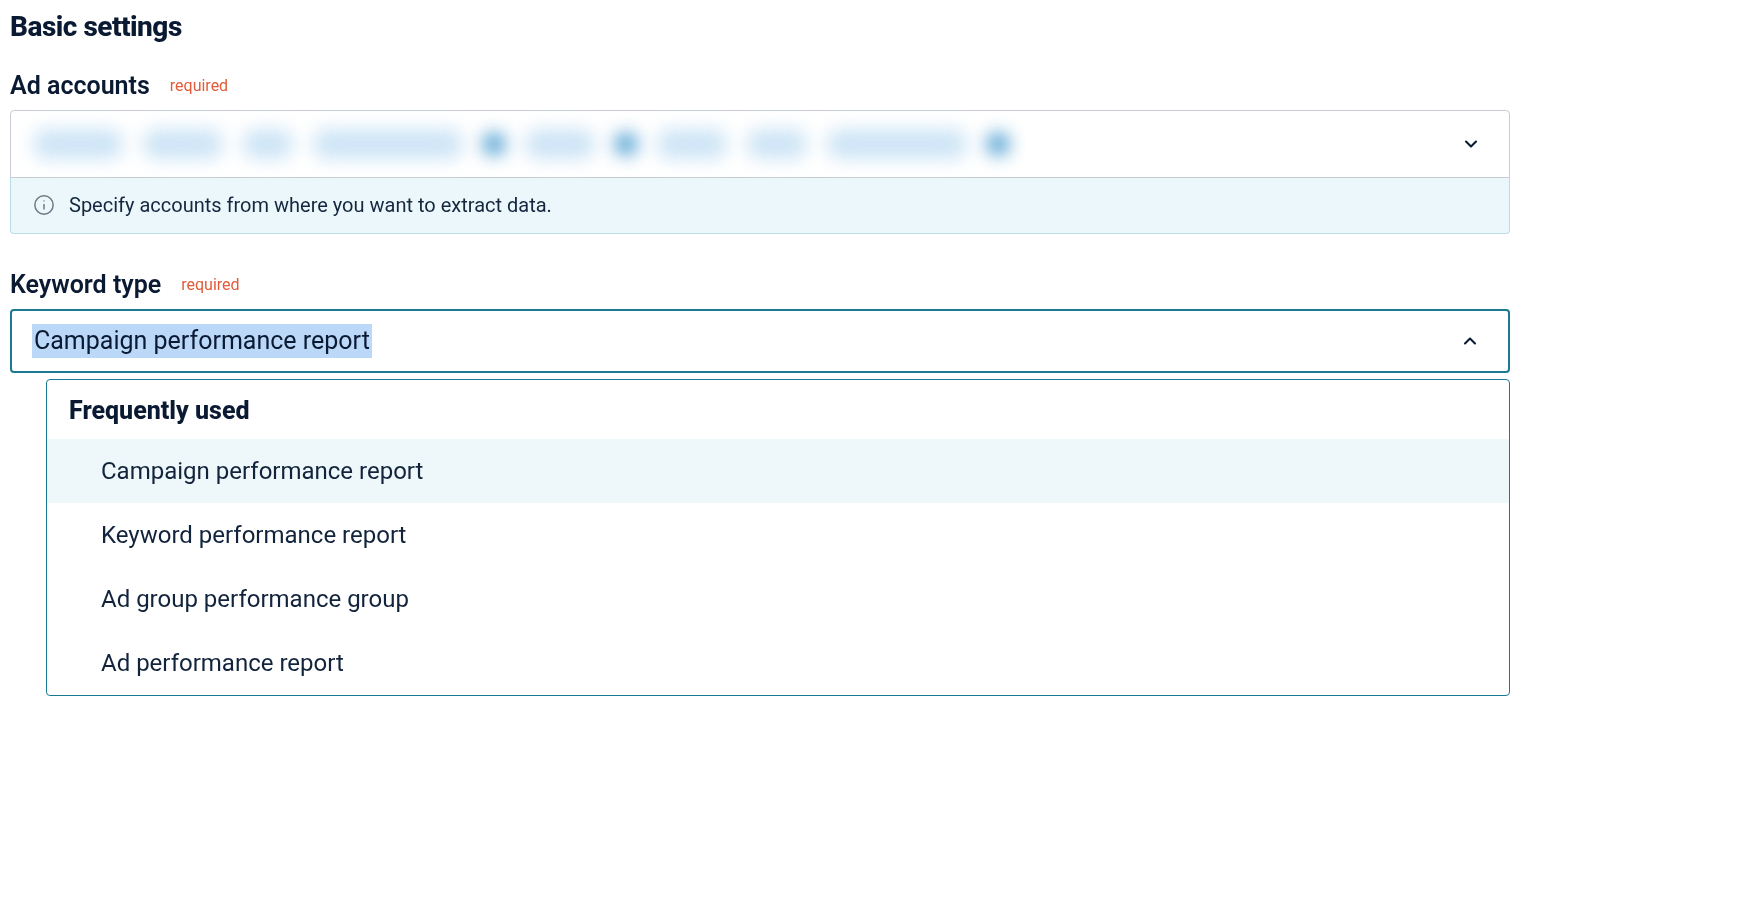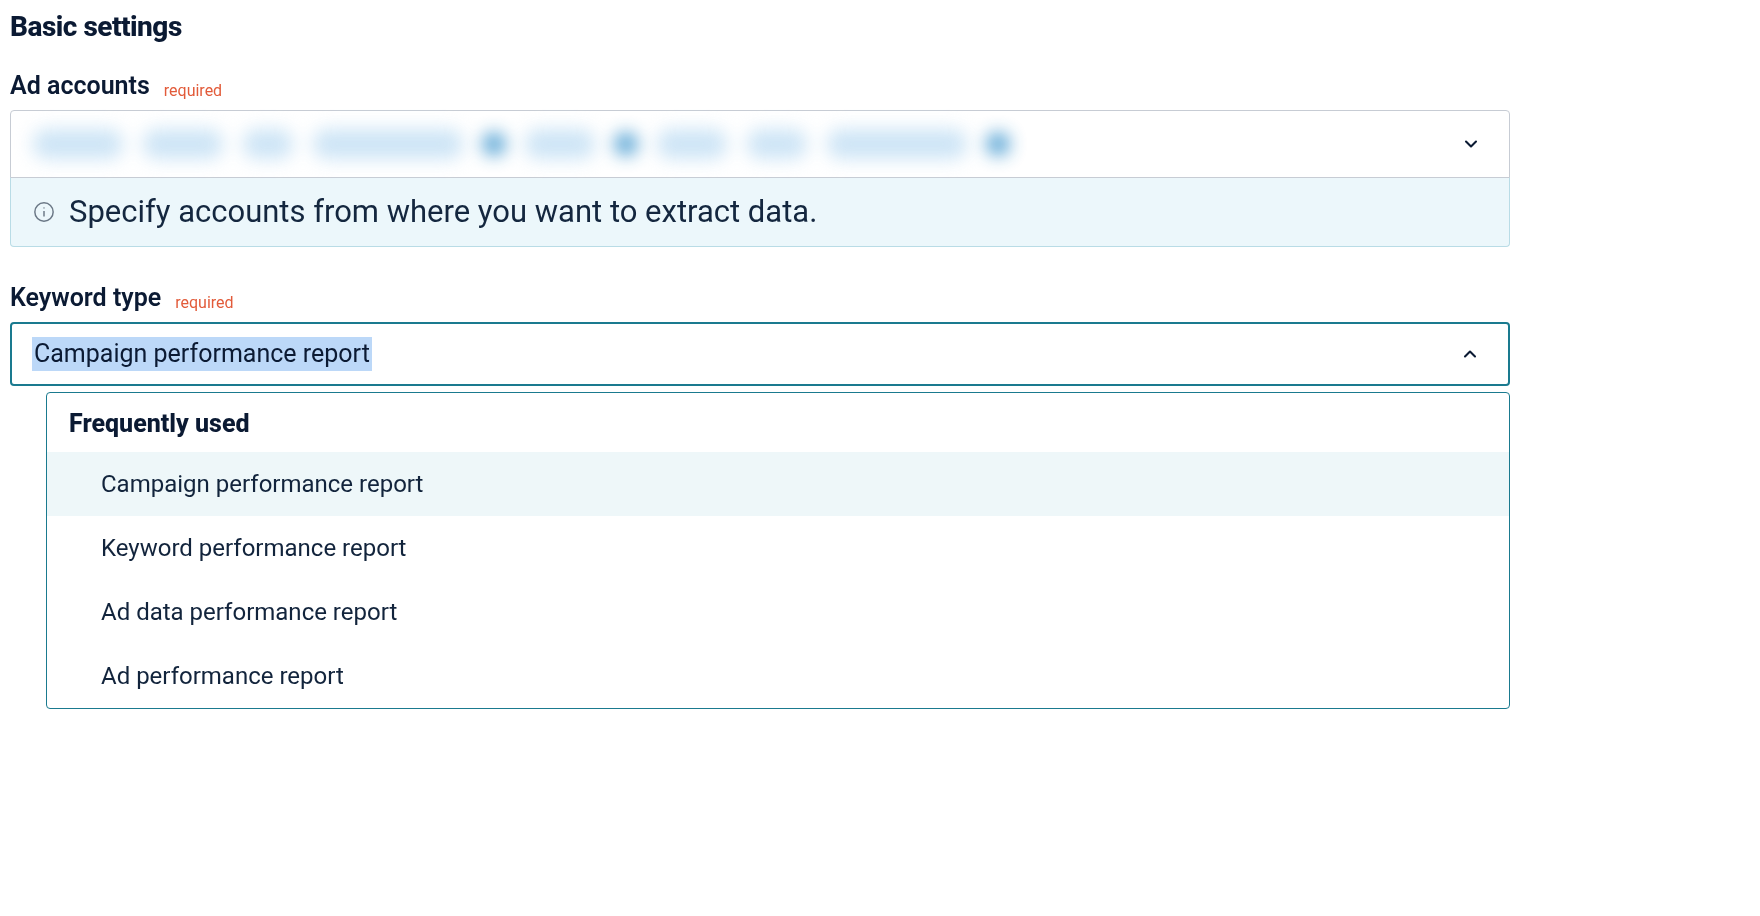--- a/index.html
+++ b/index.html
@@ -13,22 +13,22 @@
   .wrap { width: 1500px; }
   h1.page-title {
     font-size: 28px;
     font-weight: 800;
     color: #0b1a33;
     letter-spacing: -0.5px;
     margin-bottom: 28px;
   }
   .field-label-row {
     display: flex;
-    align-items: flex-end;
-    gap: 14px;
+    align-items: center;
+    gap: 20px;
     margin-bottom: 10px;
   }
   .field-label {
     font-size: 25px;
     font-weight: 600;
     color: #0b1a33;
   }
   .required-tag {
     font-size: 16px;
     color: #e25b3a;
@@ -80,21 +80,21 @@
     align-items: center;
     gap: 14px;
     margin-top: -1px;
     margin-bottom: 36px;
   }
   .hint-box .info-icon {
     color: #6b7886;
     flex-shrink: 0;
   }
   .hint-box .hint-text {
-    font-size: 31px;
+    font-size: 20px;
     color: #14273f;
   }
   .select-box.open {
     border: 2px solid #1a7a8f;
     border-radius: 4px;
   }
   .selected-text {
     font-size: 25px;
     color: #0b1a33;
     background: #bcd8f8;
@@ -181,17 +181,17 @@
       <svg width="20" height="20" viewBox="0 0 24 24" fill="none" stroke="currentColor" stroke-width="2.5" stroke-linecap="round" stroke-linejoin="round">
           <polyline points="6 15 12 9 18 15"></polyline>
         </svg>
     </span>
   </div>
 
   <div class="dropdown-panel">
     <div class="group-header">Frequently used</div>
     <div class="option highlight">Campaign performance report</div>
     <div class="option">Keyword performance report</div>
-    <div class="option">Ad data performance report</div>
+    <div class="option">Ad group performance group</div>
     <div class="option">Ad performance report</div>
   </div>
 
 </div>
 
 </body></html>

